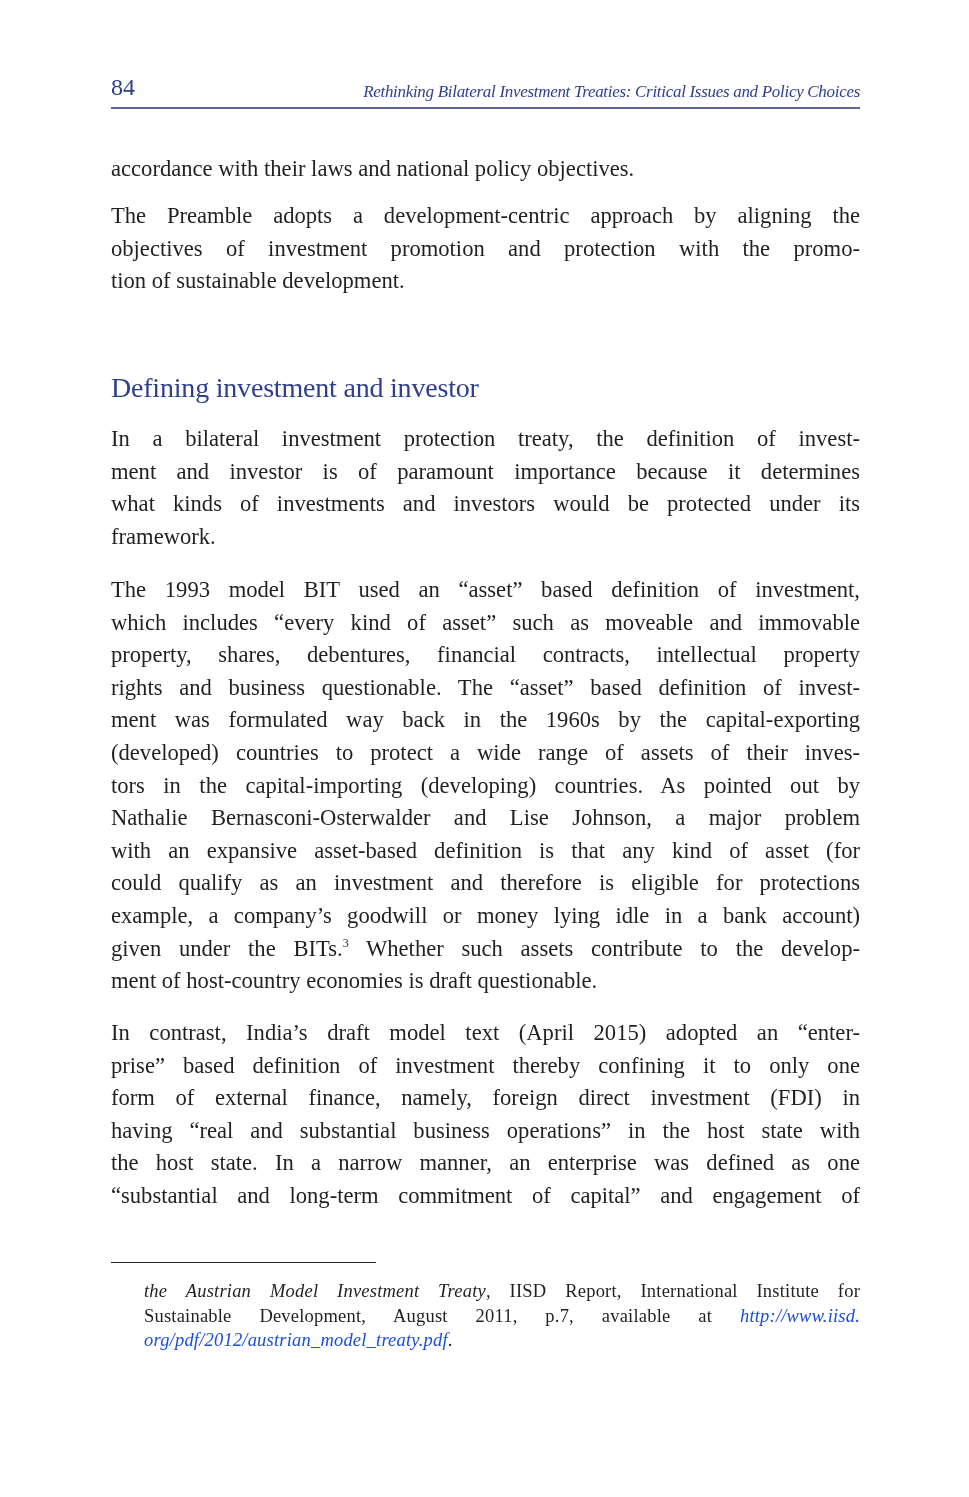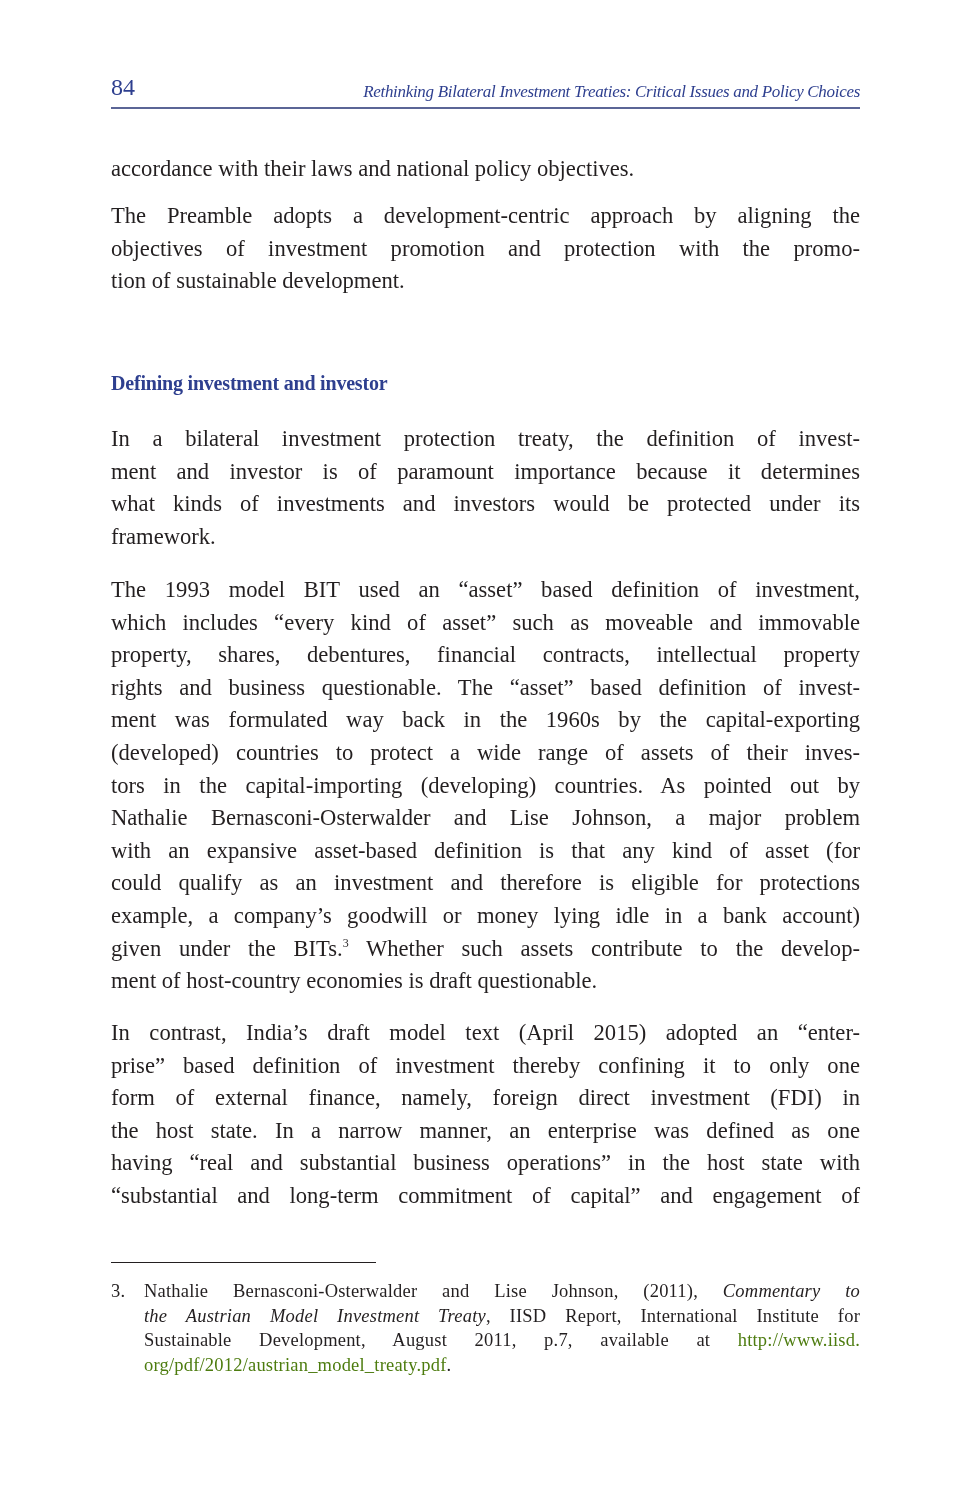--- a/index.html
+++ b/index.html
@@ -5,29 +5,29 @@
   html, body { margin: 0; padding: 0; background: #ffffff; }
   body { width: 969px; height: 1497px; position: relative; overflow: hidden;
          font-family: "Liberation Serif", "DejaVu Serif", serif; color: #231f20; }
   .header { position: absolute; left: 111px; top: 74px; width: 749px; height: 30px; }
   .page-num { position: absolute; left: 0; top: 0; font-size: 24px; color: #2e3f8f; }
   .running-title { position: absolute; right: 0; top: 2px; font-size: 17px; font-style: italic; color: #2e3f8f; letter-spacing: -0.3px; margin-top: 6px; }
   .header-rule { position: absolute; left: 111px; top: 107px; width: 749px; height: 1.5px; background: #5b6596; }
   .block { position: absolute; left: 111px; width: 749px; }
   .line { display: block; height: 32.6px; line-height: 32.6px; font-size: 22.6px; white-space: nowrap; text-align: justify; text-align-last: justify; }
   .line.last { text-align-last: left; }
-  .heading { position: absolute; left: 111px; top: 372px; font-size: 20px; font-weight: bold; color: #2e3f8f; letter-spacing: -0.2px; }
+  .heading { position: absolute; left: 111px; top: 372px; font-size: 28px; font-weight: normal; color: #2e3f8f; letter-spacing: -0.2px; }
   sup { font-size: 12px; line-height: 0; vertical-align: 9px; }
   .fn-rule { position: absolute; left: 111px; top: 1262px; width: 265px; height: 1px; background: #231f20; }
   .footnote { position: absolute; left: 111px; top: 1279px; width: 749px; font-size: 18.5px; }
   .fn-line { display: block; height: 24.5px; line-height: 24.5px; white-space: nowrap; text-align: justify; text-align-last: justify; padding-left: 33px; letter-spacing: 0.2px; }
   .fn-line.first { padding-left: 0; }
   .fn-line.last { text-align-last: left; }
   .fn-num { display: inline-block; width: 33px; }
-  .link { color: #4d7c0f; }
+  .link { color: #1d4ed8; font-style: italic; }
   em { font-style: italic; }
 </style>
 </head>
 <body>
 
 <div class="header">
   <span class="page-num">84</span>
   <span class="running-title">Rethinking Bilateral Investment Treaties: Critical Issues and Policy Choices</span>
 </div>
 <div class="header-rule"></div>
@@ -64,25 +64,24 @@
   <span class="line">could qualify as an investment and therefore is eligible for protections</span>
   <span class="line">example, a company’s goodwill or money lying idle in a bank account)</span>
   <span class="line"><span>given under the BITs.</span><sup>3</sup><span> Whether such assets contribute to the develop-</span></span>
   <span class="line last">ment of host-country economies is draft questionable.</span>
 </div>
 
 <div class="block" style="top:1017px">
   <span class="line">In contrast, India’s draft model text (April 2015) adopted an “enter-</span>
   <span class="line">prise” based definition of investment thereby confining it to only one</span>
   <span class="line">form of external finance, namely, foreign direct investment (FDI) in</span>
+  <span class="line">having “real and substantial business operations” in the host state with</span>
   <span class="line">the host state. In a narrow manner, an enterprise was defined as one</span>
-  <span class="line">having “real and substantial business operations” in the host state with</span>
   <span class="line">“substantial and long-term commitment of capital” and engagement of</span>
 </div>
 
 <div class="fn-rule"></div>
 
 <div class="footnote">
-  <span class="fn-line first"><span class="fn-num">3.</span><span>Nathalie Bernasconi-Osterwalder and Lise Johnson, (2011), </span><em>Commentary to</em></span>
   <span class="fn-line"><em>the Austrian Model Investment Treaty</em><span>, IISD Report, International Institute for</span></span>
   <span class="fn-line"><span>Sustainable Development, August 2011, p.7, available at </span><span class="link">http://www.iisd.</span></span>
   <span class="fn-line last"><span class="link">org/pdf/2012/austrian_model_treaty.pdf</span><span>.</span></span>
 </div>
 
 </body></html>

